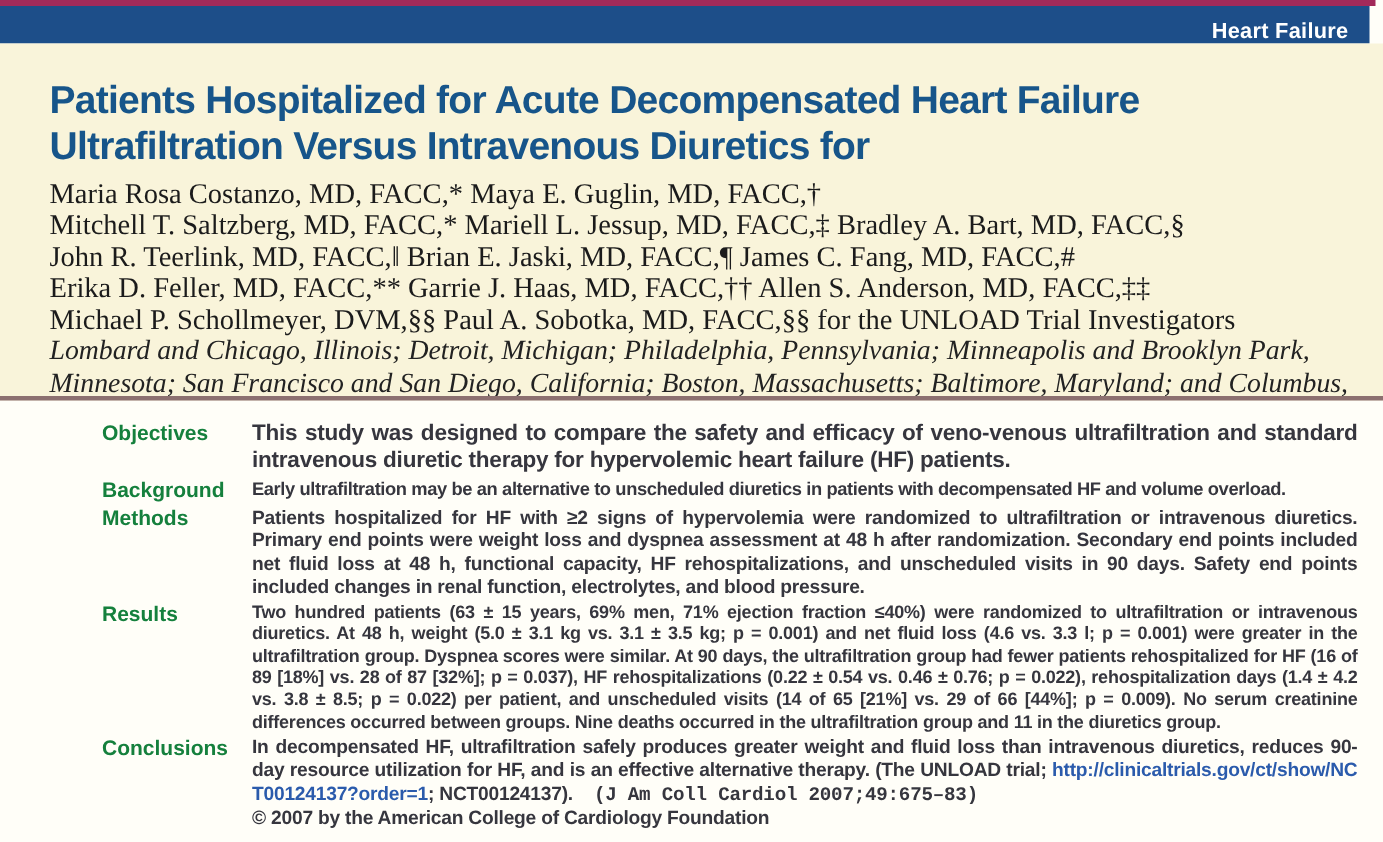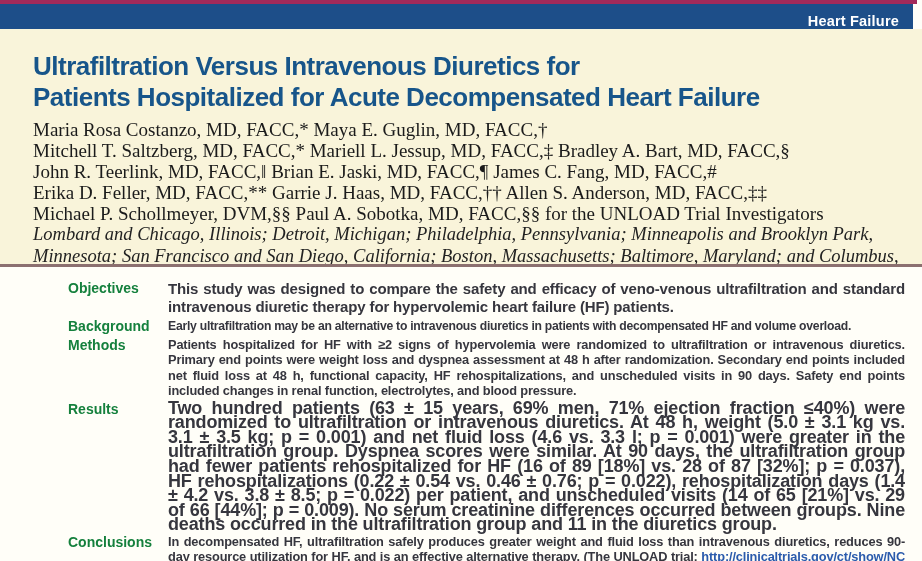--- a/index.html
+++ b/index.html
@@ -60,63 +60,63 @@
     letter-spacing:0;
   }
   .abs-text {
     color:#36363e; font-weight:bold;
     text-align:justify;
     letter-spacing:-0.15px;
   }
   .sec-objectives .abs-text  { font-size:15px; line-height:18px; }
   .sec-background .abs-text  { font-size:12.2px; line-height:17px; letter-spacing:-0.25px; }
   .sec-methods .abs-text     { font-size:12.8px; line-height:15.4px; }
-  .sec-results .abs-text     { font-size:18px; line-height:14.6px; }
+  .sec-results .abs-text     { font-size:12px; line-height:14.6px; }
   .sec-conclusions .abs-text { font-size:12.8px; line-height:15.2px; }
   .trial-link {
     color:#2b5bac; text-decoration:none; font-weight:bold; cursor:pointer;
     word-break:break-all;
   }
   .citation { padding-left:14px; white-space:nowrap;font-family:Liberation Mono, monospace; }
   .copyright-line { display:block; }
 </style>
 </head>
 <body>
 
 <div class="top-rule"></div>
 
 <div class="category-bar">
   <span class="cat-label">Heart Failure</span>
 </div>
 
 <div class="masthead">
   <div class="paper-title">
+    <div>Patients Hospitalized for Acute Decompensated Heart Failure</div>
     <div>Ultrafiltration Versus Intravenous Diuretics for</div>
-    <div>Patients Hospitalized for Acute Decompensated Heart Failure</div>
   </div>
   <div class="authors">
     <div>Maria Rosa Costanzo, MD, FACC,* Maya E. Guglin, MD, FACC,†</div>
     <div>Mitchell T. Saltzberg, MD, FACC,* Mariell L. Jessup, MD, FACC,‡ Bradley A. Bart, MD, FACC,§</div>
     <div>John R. Teerlink, MD, FACC,‖ Brian E. Jaski, MD, FACC,¶ James C. Fang, MD, FACC,#</div>
     <div>Erika D. Feller, MD, FACC,** Garrie J. Haas, MD, FACC,†† Allen S. Anderson, MD, FACC,‡‡</div>
     <div>Michael P. Schollmeyer, DVM,§§ Paul A. Sobotka, MD, FACC,§§ for the UNLOAD Trial Investigators</div>
   </div>
   <div class="affiliations">Lombard and Chicago, Illinois; Detroit, Michigan; Philadelphia, Pennsylvania; Minneapolis and Brooklyn Park, Minnesota; San Francisco and San Diego, California; Boston, Massachusetts; Baltimore, Maryland; and Columbus, Ohio</div>
 </div>
 
 <div class="abstract">
 
   <div class="abs-row sec-objectives">
     <div class="abs-label">Objectives</div>
     <div class="abs-text">This study was designed to compare the safety and efficacy of veno-venous ultrafiltration and standard intravenous diuretic therapy for hypervolemic heart failure (HF) patients.</div>
   </div>
 
   <div class="abs-row sec-background">
     <div class="abs-label">Background</div>
-    <div class="abs-text">Early ultrafiltration may be an alternative to intravenous diuretics in patients with decompensated HF and volume overload.</div>
+    <div class="abs-text">Early ultrafiltration may be an alternative to unscheduled diuretics in patients with decompensated HF and volume overload.</div>
   </div>
 
   <div class="abs-row sec-methods">
     <div class="abs-label">Methods</div>
     <div class="abs-text">Patients hospitalized for HF with ≥2 signs of hypervolemia were randomized to ultrafiltration or intravenous diuretics. Primary end points were weight loss and dyspnea assessment at 48 h after randomization. Secondary end points included net fluid loss at 48 h, functional capacity, HF rehospitalizations, and unscheduled visits in 90 days. Safety end points included changes in renal function, electrolytes, and blood pressure.</div>
   </div>
 
   <div class="abs-row sec-results">
     <div class="abs-label">Results</div>
     <div class="abs-text">Two hundred patients (63 ± 15 years, 69% men, 71% ejection fraction ≤40%) were randomized to ultrafiltration or intravenous diuretics. At 48 h, weight (5.0 ± 3.1 kg vs. 3.1 ± 3.5 kg; p = 0.001) and net fluid loss (4.6 vs. 3.3 l; p = 0.001) were greater in the ultrafiltration group. Dyspnea scores were similar. At 90 days, the ultrafiltration group had fewer patients rehospitalized for HF (16 of 89 [18%] vs. 28 of 87 [32%]; p = 0.037), HF rehospitalizations (0.22 ± 0.54 vs. 0.46 ± 0.76; p = 0.022), rehospitalization days (1.4 ± 4.2 vs. 3.8 ± 8.5; p = 0.022) per patient, and unscheduled visits (14 of 65 [21%] vs. 29 of 66 [44%]; p = 0.009). No serum creatinine differences occurred between groups. Nine deaths occurred in the ultrafiltration group and 11 in the diuretics group.</div>

